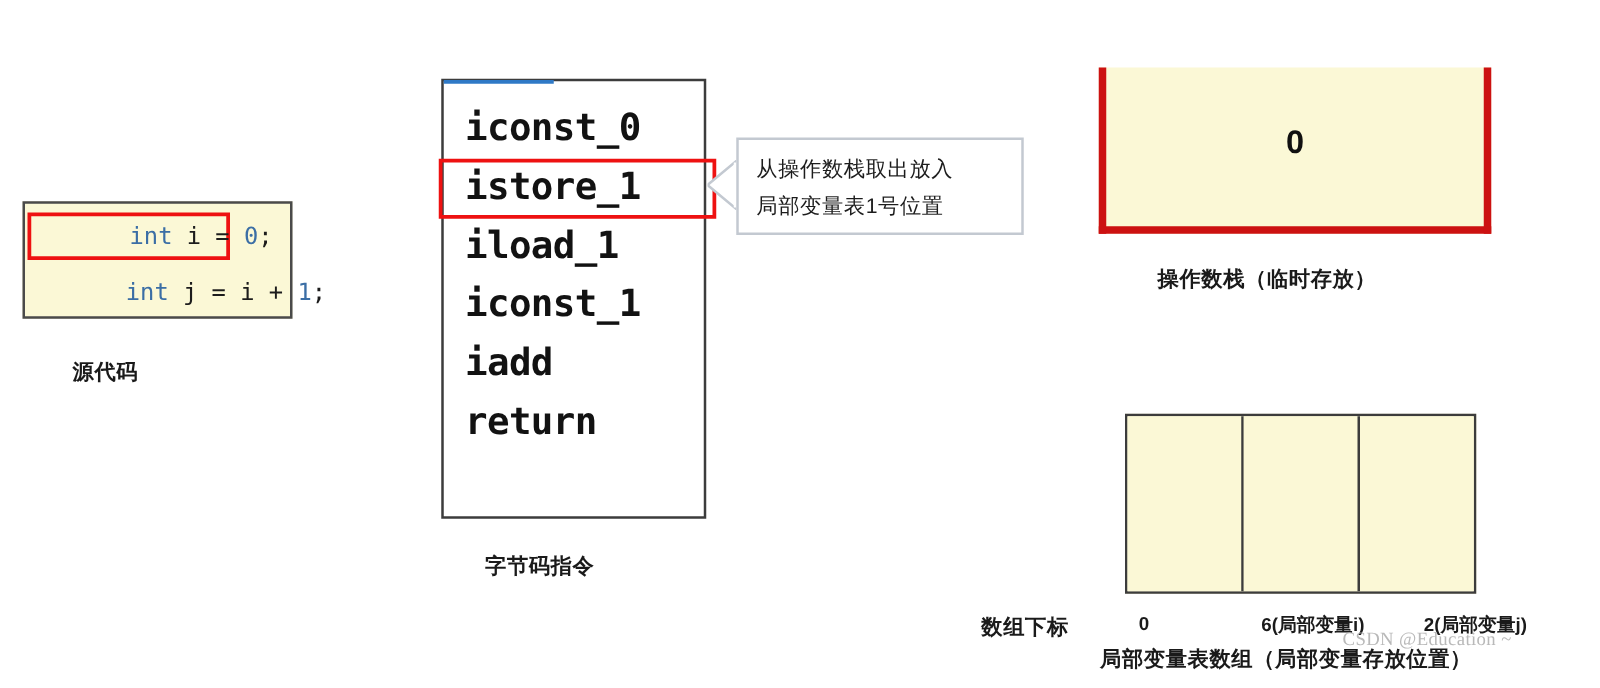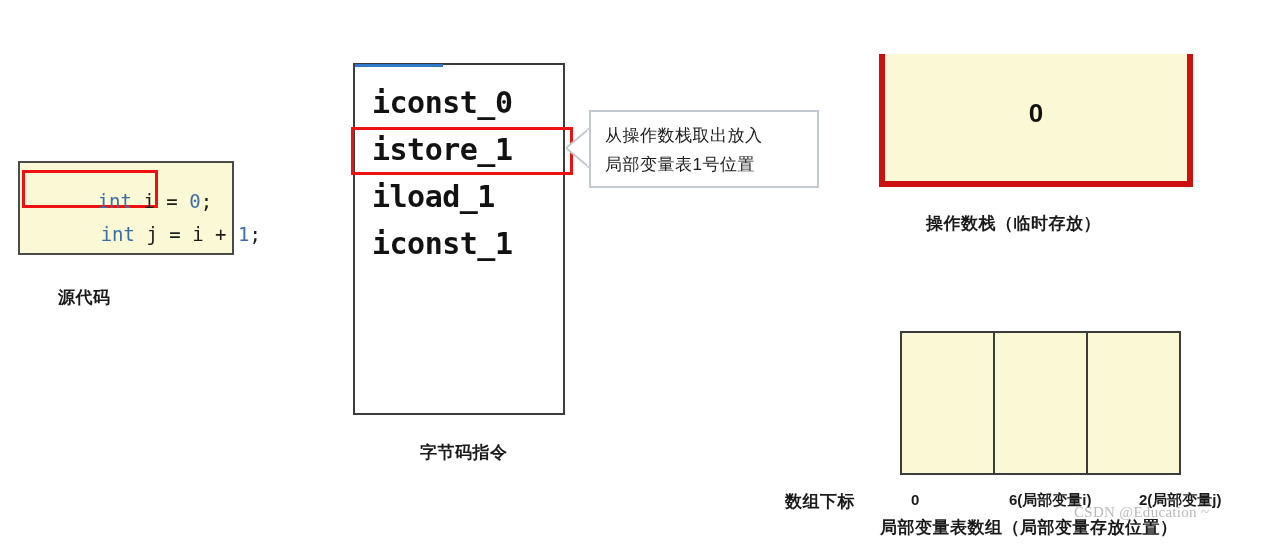--- a/index.html
+++ b/index.html
@@ -44,26 +44,27 @@
     font-family: "DejaVu Sans Mono", "Liberation Mono", monospace;
     font-size: 19px;
     color: #1c1c1c;
     white-space: pre;
     line-height: 1;
   }
   #code-line-1-wrap {
     position: absolute;
     left: 22px;
     top: 170px;
-    width: 136px;
+    width: 162px;
     height: 38px;
     border: 3px solid #ee1111;
     box-sizing: border-box;
     display: flex;
-    padding-left: 4px;
+    align-items: center;
+    padding-left: 10px;
   }
   #code-line-2-wrap {
     position: absolute;
     left: 32px;
     top: 219px;
     height: 30px;
     display: flex;
     align-items: center;
   }
   .kw { color: #3b6ea5; }
@@ -114,21 +115,21 @@
   #bytecode-highlight {
     position: absolute;
     left: 351px;
     top: 127px;
     width: 222px;
     height: 48px;
     border: 3px solid #ee1111;
     box-sizing: border-box;
     pointer-events: none;
   }
-  #bytecode-caption { left: 420px; top: 441px; }
+  #bytecode-caption { left: 388px; top: 441px; }
 
   
   #callout {
     position: absolute;
     left: 589px;
     top: 110px;
     width: 230px;
     height: 78px;
     background: #ffffff;
     border: 2px solid #c3c9d1;
@@ -248,20 +249,22 @@
   <div class="caption" id="source-code-caption">源代码</div>
 
   <div id="bytecode-panel"></div>
   <div id="bytecode-accent"></div>
 
   <div id="bytecode-list">
     <div class="bytecode-item">iconst_0</div>
     <div class="bytecode-item">istore_1</div>
     <div class="bytecode-item">iload_1</div>
     <div class="bytecode-item">iconst_1</div>
+    <div class="bytecode-item">iadd</div>
+    <div class="bytecode-item">return</div>
   </div>
 
   <div id="bytecode-highlight"></div>
 
   <div class="caption" id="bytecode-caption">字节码指令</div>
 
   <svg id="callout-tail" viewBox="0 0 25 40">
     <polygon points="24,0 0,20 24,40" fill="#ffffff" stroke="#c3c9d1" stroke-width="2"></polygon>
     <rect x="21" y="2" width="6" height="36" fill="#ffffff"></rect>
   </svg>

